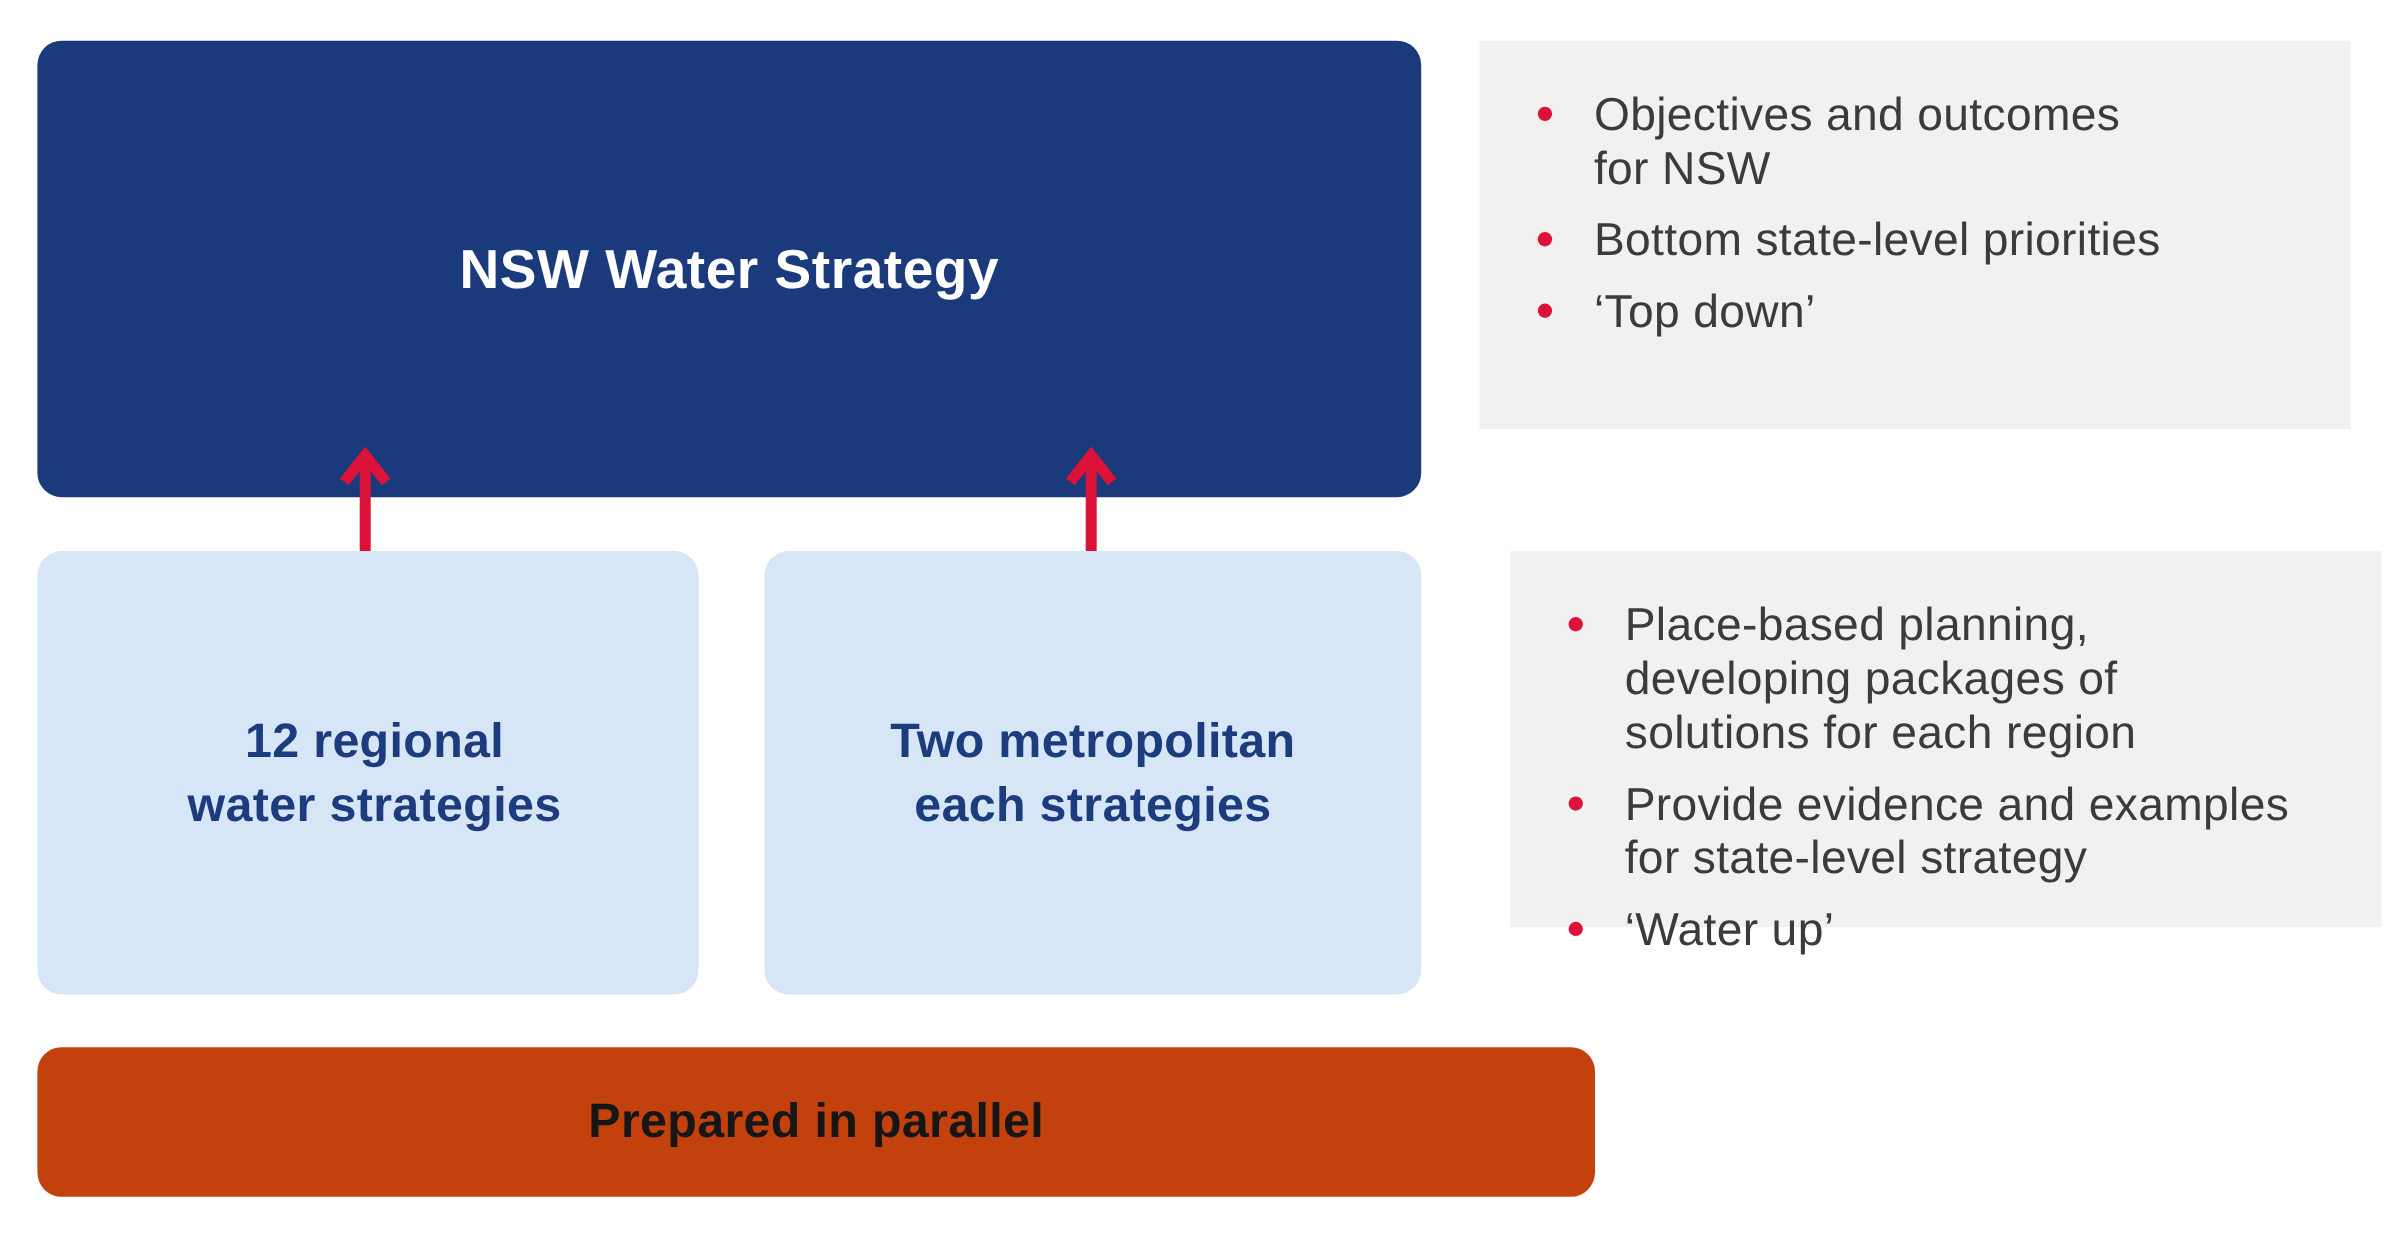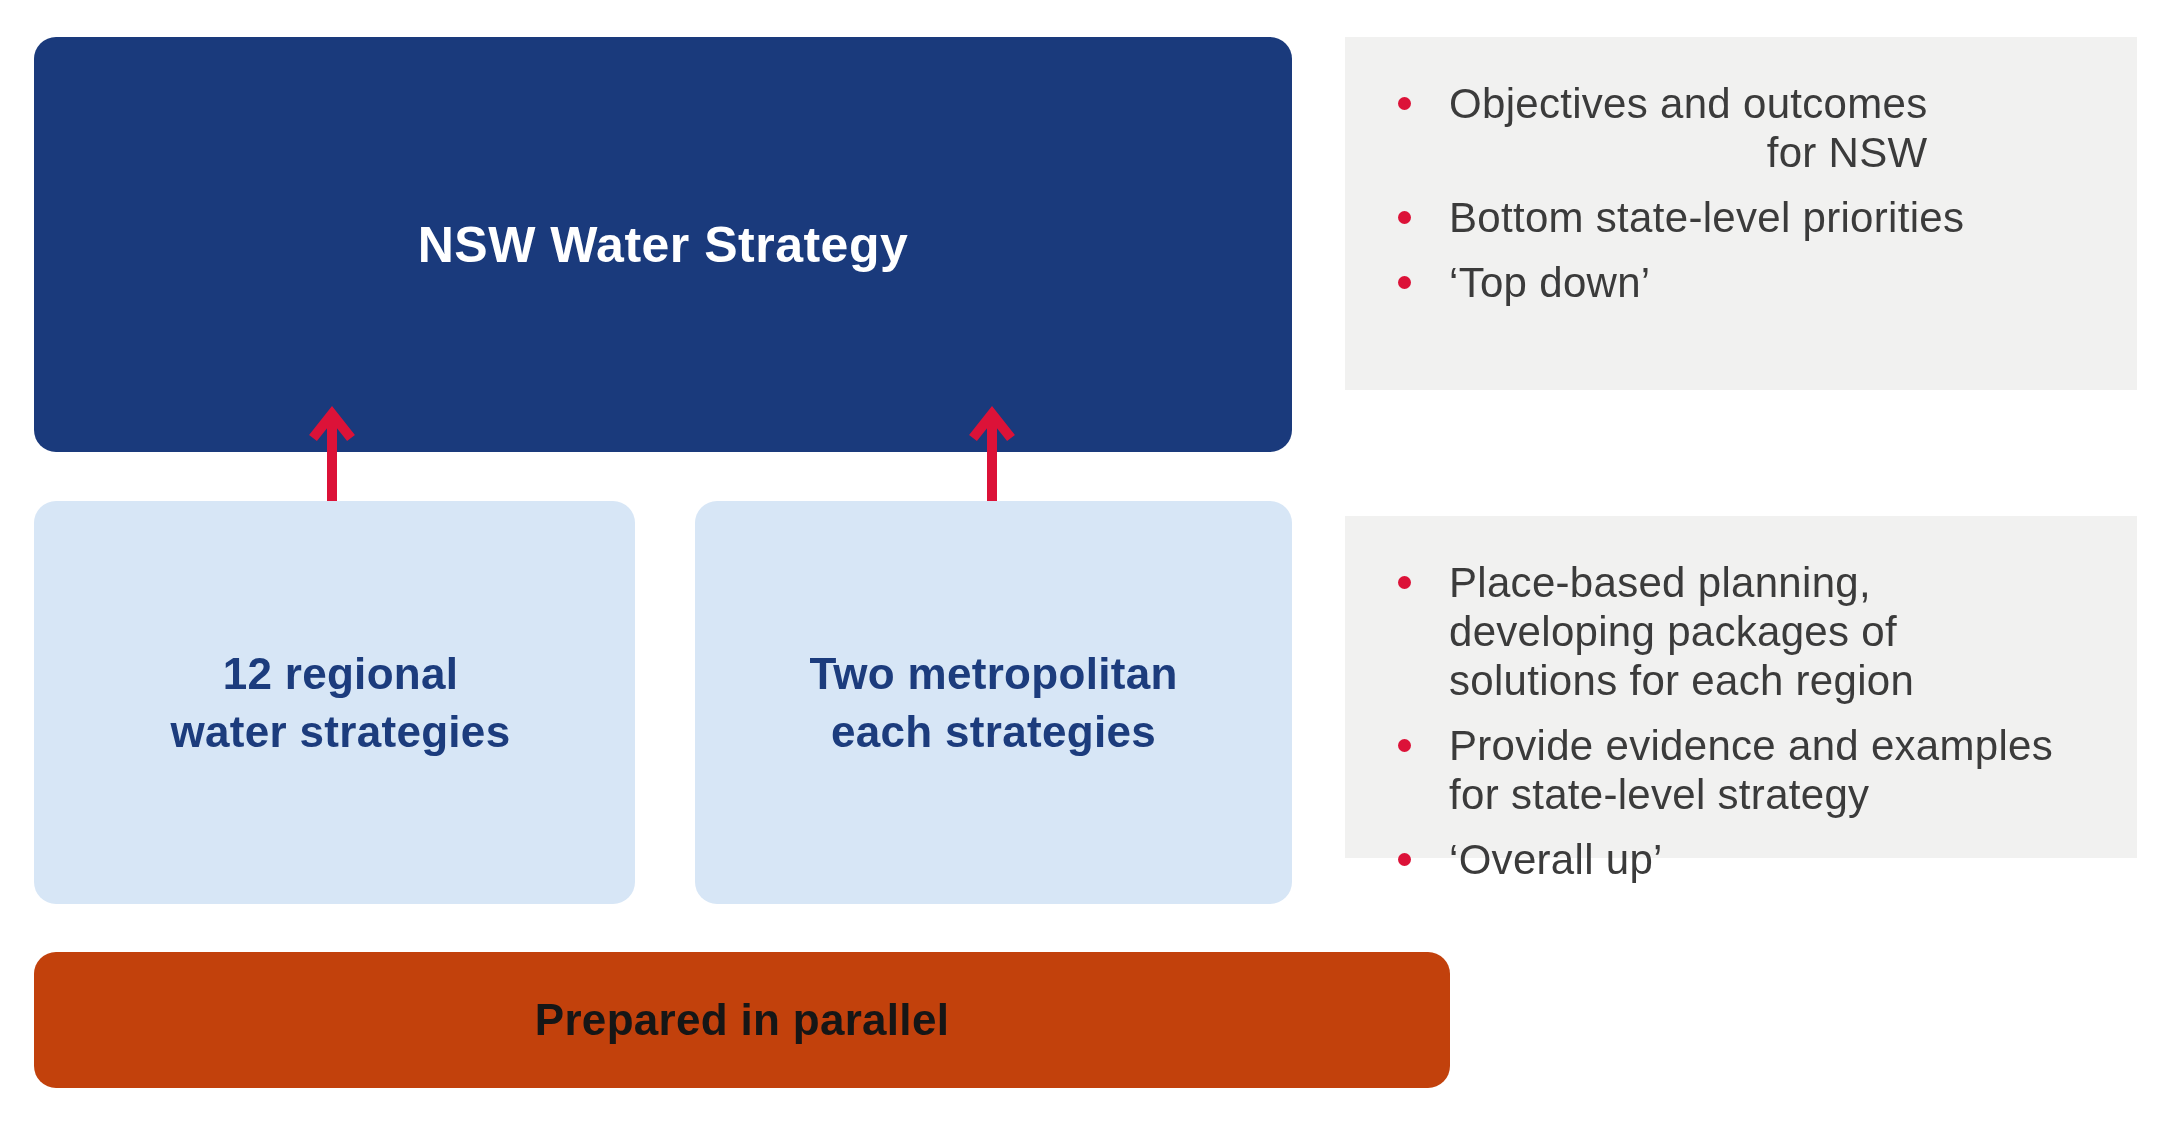--- a/index.html
+++ b/index.html
@@ -61,22 +61,22 @@
     letter-spacing: 0.3px;
   }
   .side-panel {
     position: absolute;
     left: 1345px;
     width: 792px;
     background: #f1f1f0;
     box-sizing: border-box;
     padding: 42px 20px 20px 53px;
   }
-  .side-panel.top    { top: 37px;  height: 353px; text-align: right; }
-  .side-panel.bottom { top: 516px; height: 342px; }
+  .side-panel.top    { top: 37px;  height: 353px; }
+  .side-panel.bottom { top: 501px; height: 342px; margin-left: 28px; }
   .bullet-item {
     display: flex;
     align-items: flex-start;
     margin-bottom: 16px;
   }
   .bullet-dot {
     flex: 0 0 13px;
     width: 13px; height: 13px;
     margin-top: 18px;
     margin-right: 38px;
@@ -164,17 +164,17 @@
 developing packages of
 solutions for each region</span>
     </div>
     <div class="bullet-item">
       <span class="bullet-dot"></span>
       <span class="bullet-text">Provide evidence and examples
 for state-level strategy</span>
     </div>
     <div class="bullet-item">
       <span class="bullet-dot"></span>
-      <span class="bullet-text">‘Overall up’</span>
+      <span class="bullet-text">‘Water up’</span>
     </div>
   </div>
 
 </div>
 
 </body></html>

